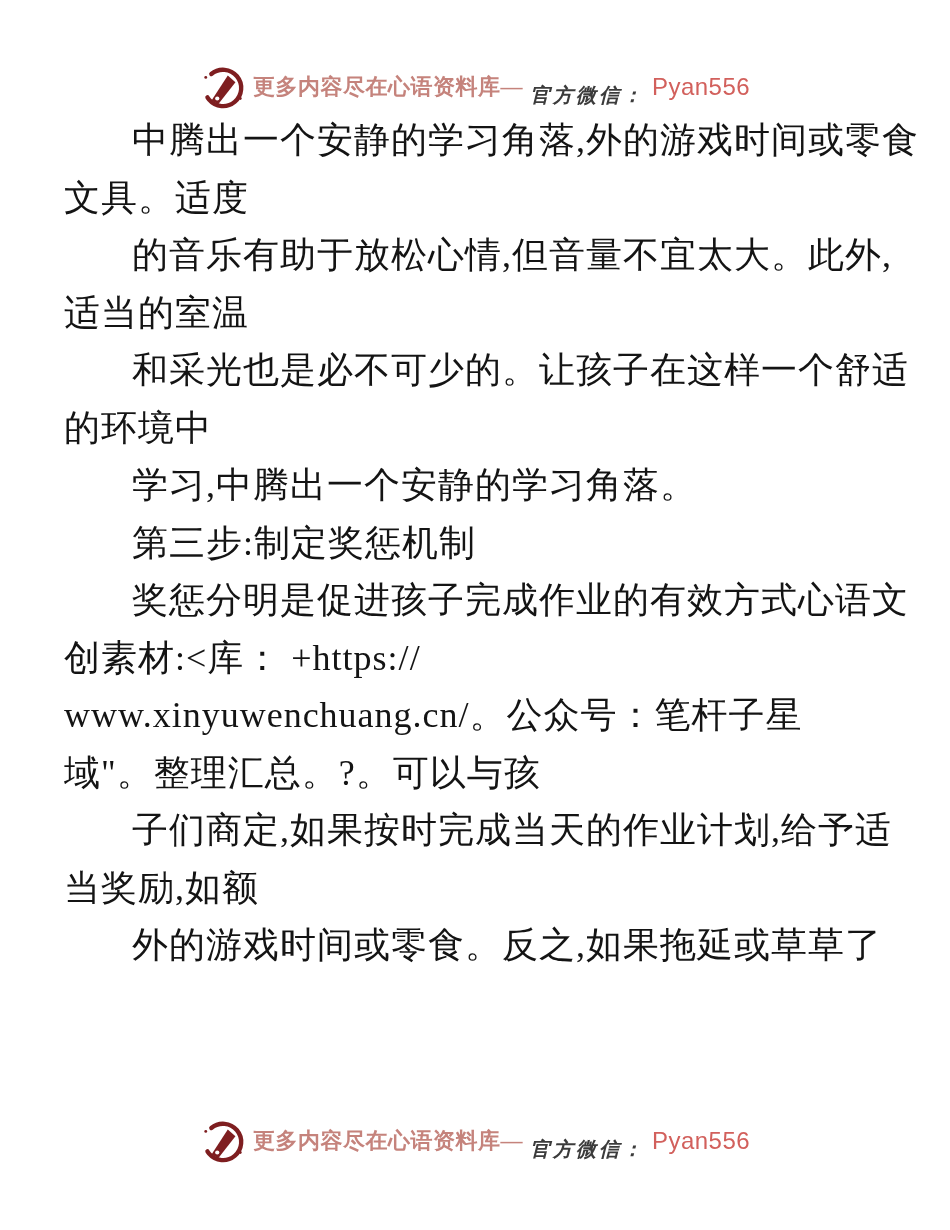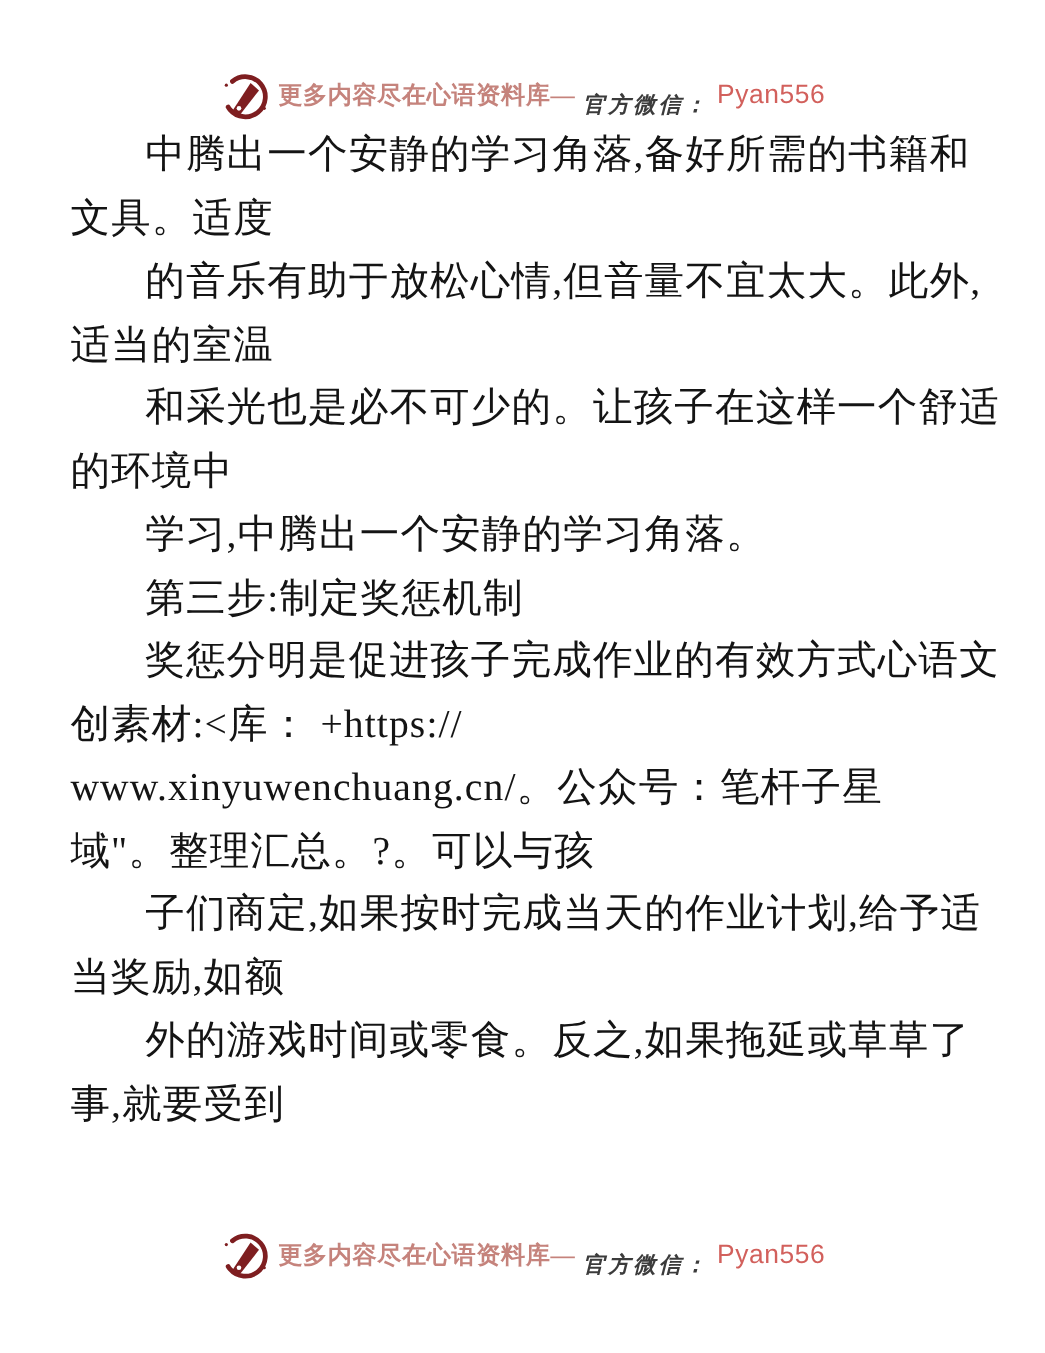--- a/index.html
+++ b/index.html
@@ -77,36 +77,35 @@
           <circle cx="42" cy="36" r="1.5" fill="#7e1e20"></circle>
         </g>
       </svg>
     </span>
     <span class="brand">更多内容尽在心语资料库—</span>
     <span class="wlabel">官方微信：</span>
     <span class="wid">Pyan556</span>
   </div>
 
   <div class="doc" id="doc-body">
-      <div class="line indent">中腾出一个安静的学习角落,备好所需的书籍和</div>
+      <div class="line indent">中腾出一个安静的学习角落,外的游戏时间或零食</div>
       <div class="line">文具。适度</div>
       <div class="line indent">的音乐有助于放松心情,但音量不宜太大。此外,</div>
       <div class="line">适当的室温</div>
       <div class="line indent">和采光也是必不可少的。让孩子在这样一个舒适</div>
       <div class="line">的环境中</div>
       <div class="line indent">学习,中腾出一个安静的学习角落。</div>
       <div class="line indent">第三步:制定奖惩机制</div>
       <div class="line indent">奖惩分明是促进孩子完成作业的有效方式心语文</div>
       <div class="line">创素材:&lt;库： +https://</div>
       <div class="line">www.xinyuwenchuang.cn/。公众号：笔杆子星</div>
       <div class="line">域"。整理汇总。?。可以与孩</div>
       <div class="line indent">子们商定,如果按时完成当天的作业计划,给予适</div>
       <div class="line">当奖励,如额</div>
       <div class="line indent">外的游戏时间或零食。反之,如果拖延或草草了</div>
-      <div class="line">事,就要受到</div>
     </div>
 
   <div class="watermark footer">
     <span class="logo">
       <svg width="46" height="46" viewBox="0 0 48 48" aria-hidden="true">
         <g stroke="none">
           <circle cx="24" cy="25" r="19" fill="none" stroke="#7e1e20" stroke-width="4.5" stroke-dasharray="92 28" stroke-linecap="round" transform="rotate(-130 24 25)"></circle>
           <path d="M12 38 L29 12 L37 19 L19 42 Z" fill="#7e1e20"></path>
           <circle cx="18" cy="36" r="2.2" fill="#ffffff"></circle>
           <circle cx="6" cy="14" r="1.5" fill="#7e1e20"></circle>

